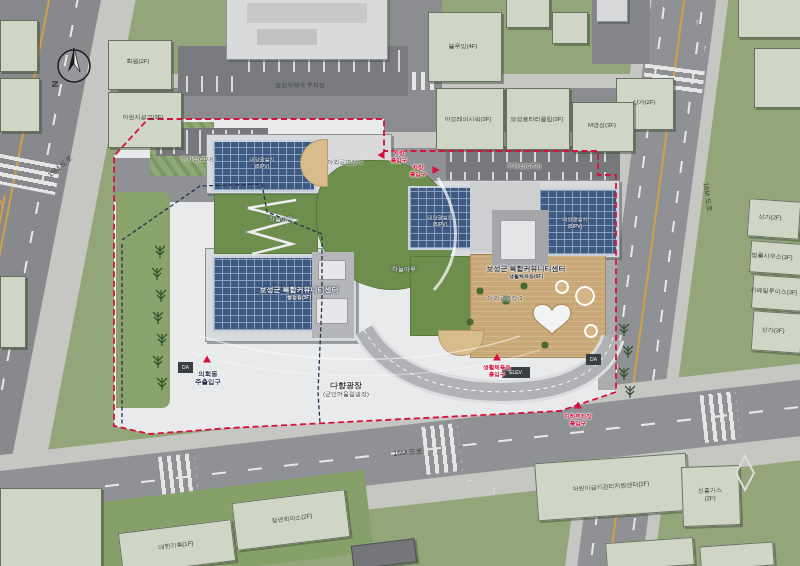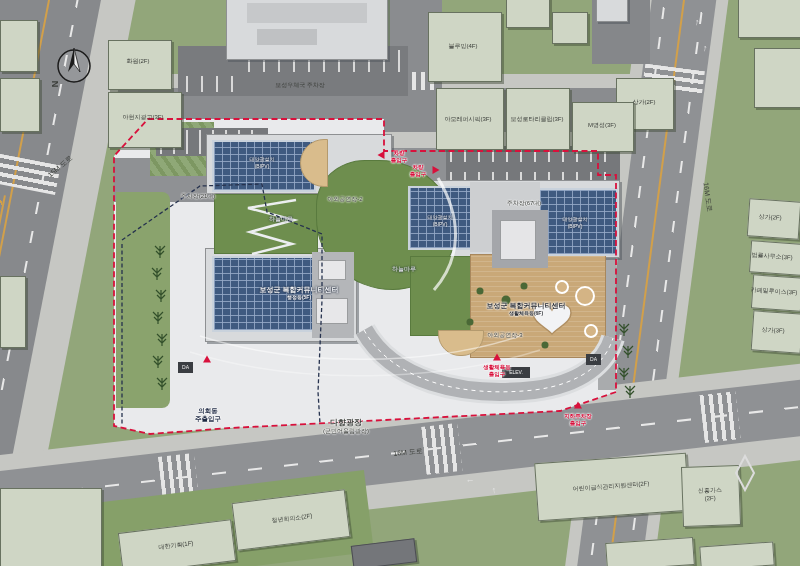--- a/index.html
+++ b/index.html
@@ -10,21 +10,21 @@
   .bldw{background:#d8dadc;border-color:#8e9092;box-shadow:2px 2px 0 rgba(80,85,92,.5);}
   .bldd{background:#74767a;border-color:#4b4d51;}
   .solar{position:absolute;z-index:12;border:2px solid #c9d2dc;
     background:repeating-linear-gradient(90deg,rgba(150,170,200,.85) 0 1px,transparent 1px 8px),
                repeating-linear-gradient(0deg,rgba(150,170,200,.85) 0 1px,transparent 1px 7px),#3f5a80;}
   .green{position:absolute;background:#6e8e4e;border:1px solid #597a3e;z-index:11;}
   .wood{position:absolute;background:repeating-linear-gradient(0deg,rgba(255,255,255,.15) 0 1px,transparent 1px 5px),#c9a878;border:1px solid #a8875c;z-index:11;}
   .lbl{position:absolute;font-size:6px;line-height:1.3;color:#3b3e3a;text-align:center;white-space:nowrap;
        transform:translate(-50%,-50%);z-index:60;}
   .lbl span{display:block;}
-  .halo{text-shadow:0 0 2px #fff,0 0 2px #fff,0 0 2px #fff;margin-top:37px;}
+  .halo{text-shadow:0 0 2px #fff,0 0 2px #fff,0 0 2px #fff;}
   .white{color:#f4f5f7;text-shadow:0 0 2px rgba(25,35,55,.9),0 0 2px rgba(25,35,55,.9);}
   .red{color:#d8113c;font-weight:700;font-size:5.5px;text-shadow:0 0 2px #fff,0 0 2px #fff,0 0 2px #fff;}
   .navy{color:#1f2a44;font-weight:700;font-size:6.5px;}
   .b{font-weight:700;}
   .s5{font-size:5px;}.s8{font-size:8px;}
   .tag{position:absolute;background:#3a3d42;color:#ededed;font-size:5px;line-height:11px;height:11px;text-align:center;z-index:55;}
   .tri{position:absolute;width:0;height:0;z-index:60;transform:translate(-50%,-50%);}
   .tri-up{border-left:4px solid transparent;border-right:4px solid transparent;border-bottom:7px solid #d8113c;}
   .tri-left{border-top:4px solid transparent;border-bottom:4px solid transparent;border-right:7px solid #d8113c;}
   .tri-right{border-top:4px solid transparent;border-bottom:4px solid transparent;border-left:7px solid #d8113c;}

